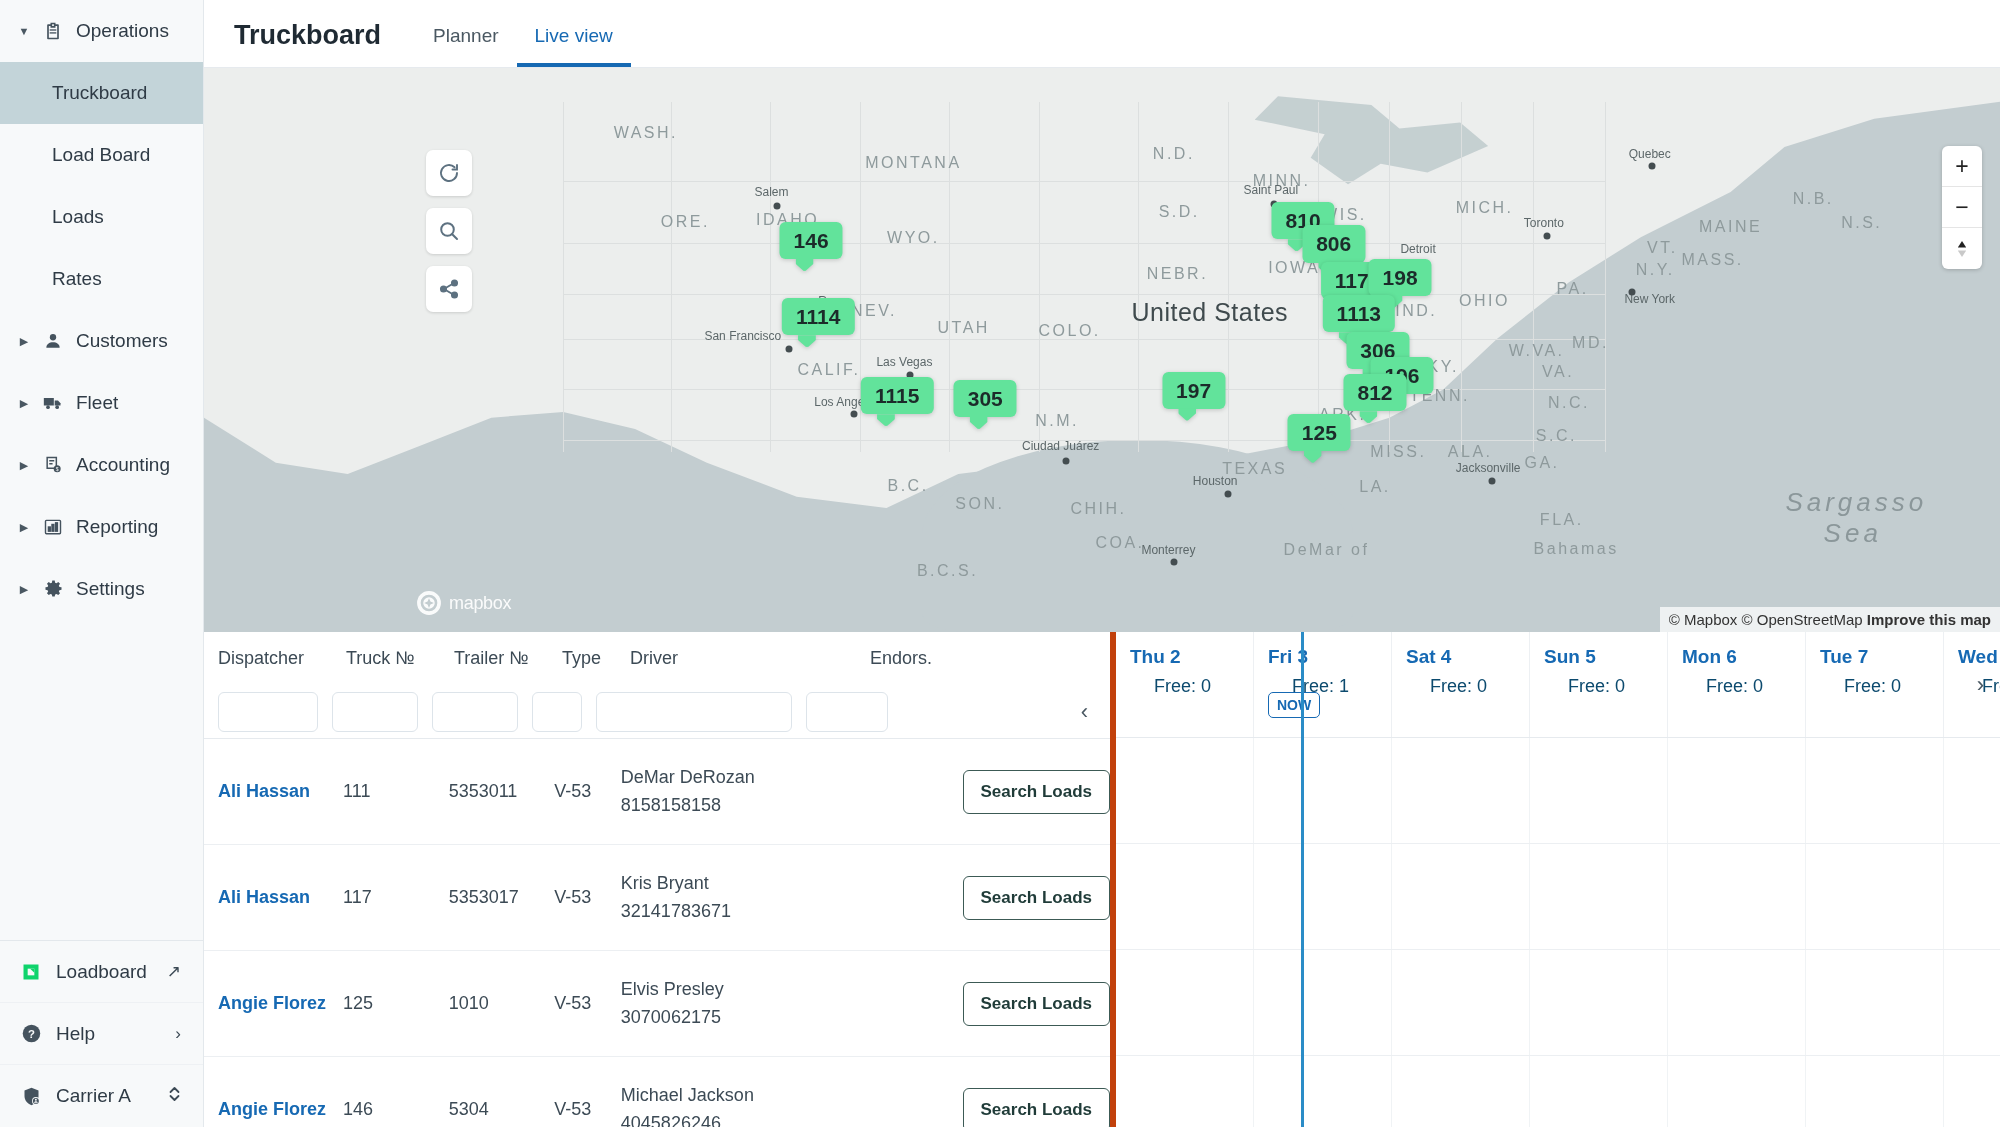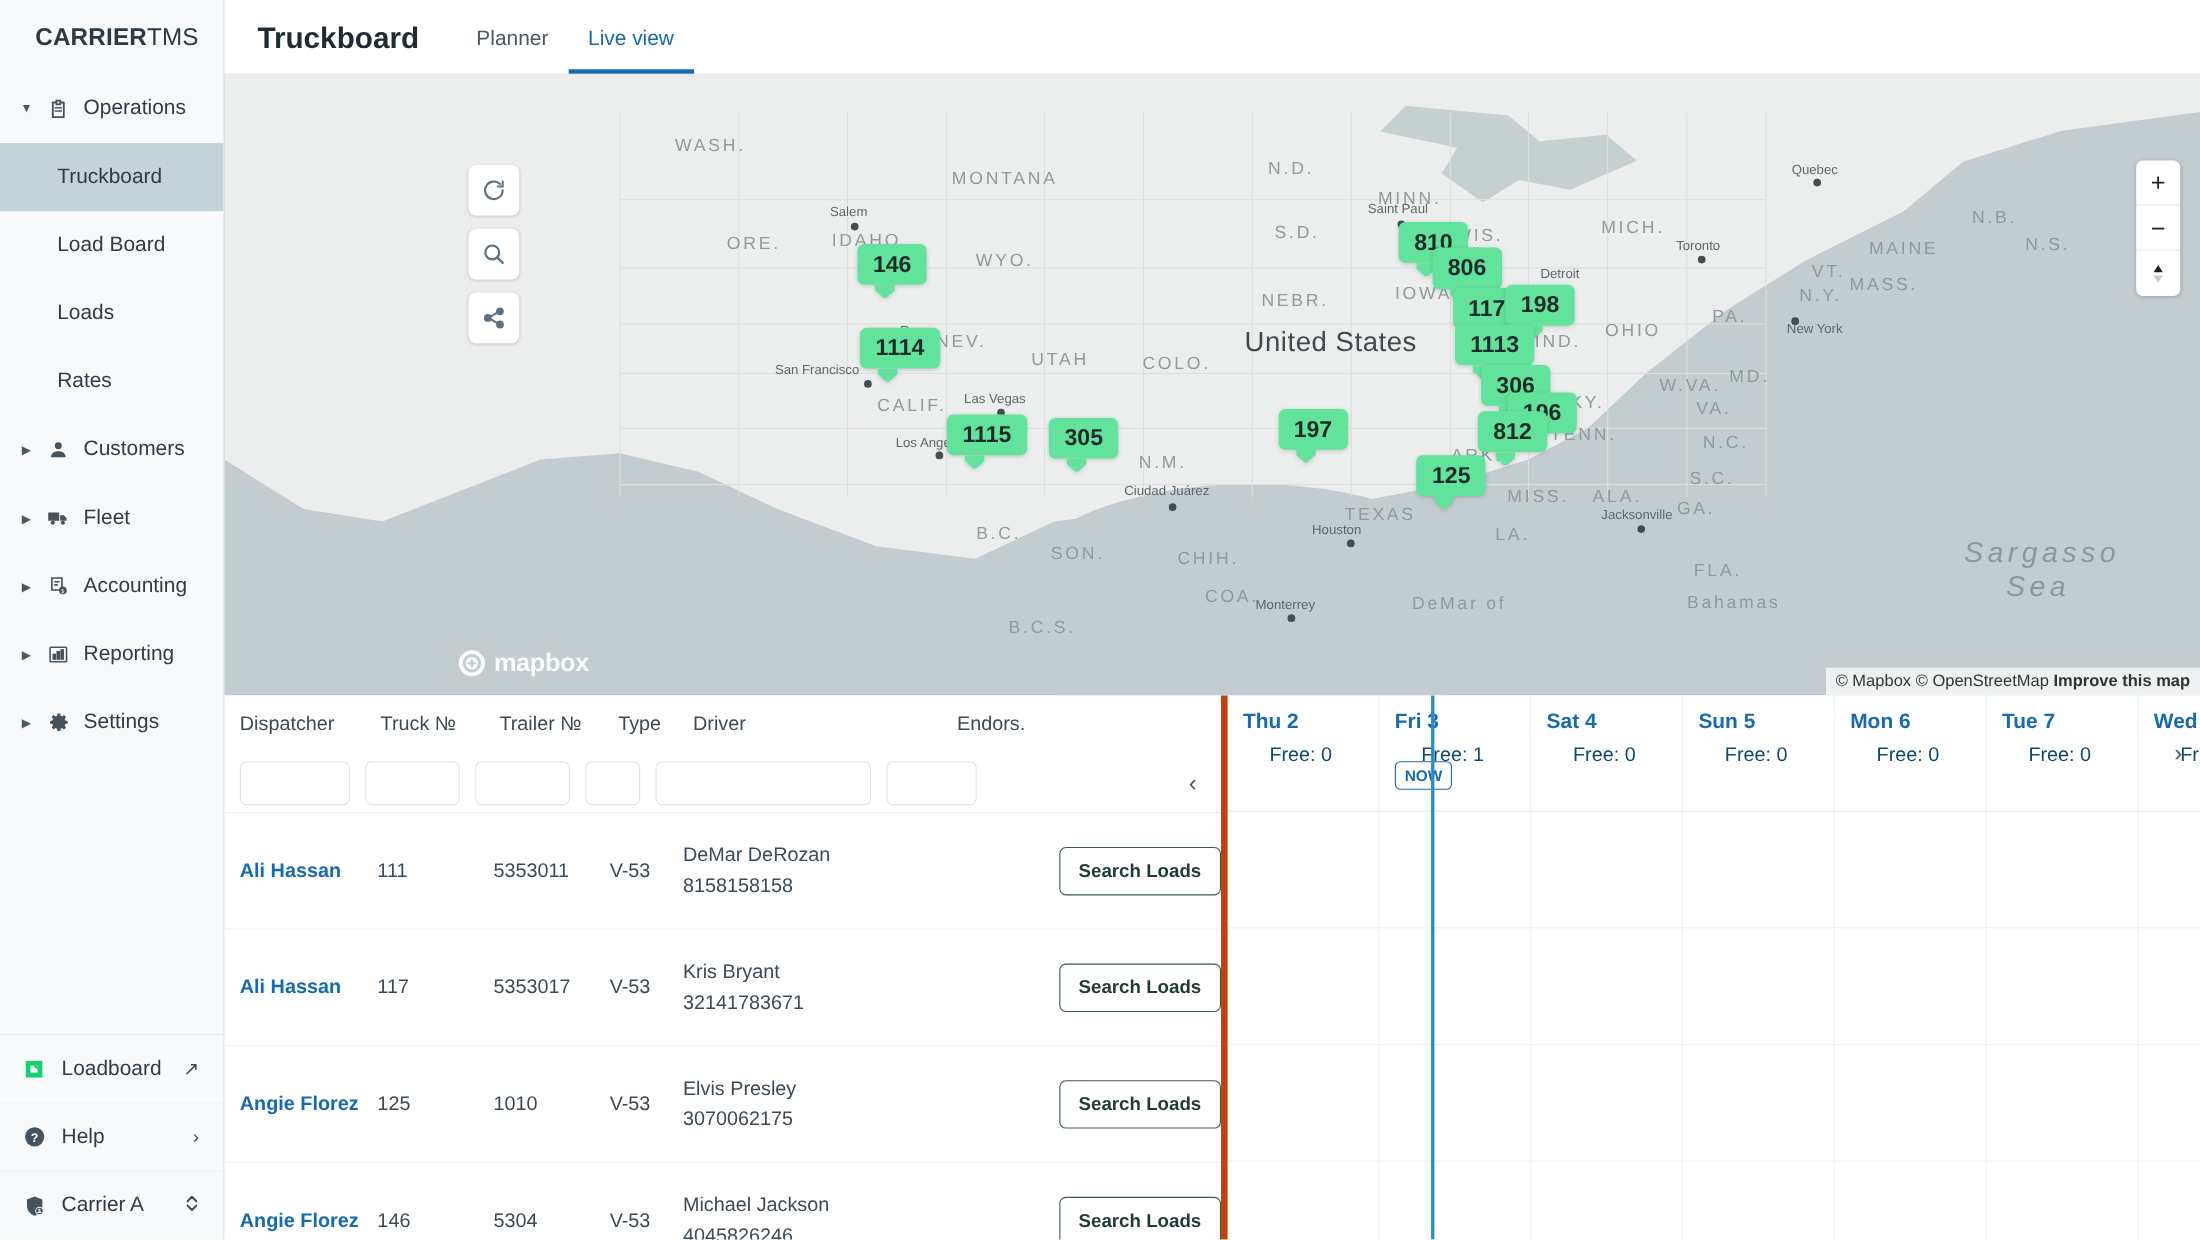--- a/index.html
+++ b/index.html
@@ -145,21 +145,21 @@
   .zoom-btn {
     height: 41px; display: flex; align-items: center; justify-content: center;
     border-bottom: 1px solid #e5e5e5; cursor: pointer; font-size: 23px; color: #222;
   }
   .zoom-btn:last-child { border-bottom: none; }
 
   .mapbox-logo {
     position: absolute; left: 212px; bottom: 16px; display: flex;
     align-items: center; gap: 7px; z-index: 6; opacity: .93;
   }
-  .mapbox-logo .word { color: #fff; font-size: 23px; font-weight: bold; letter-spacing: -0.3px; }
+  .mapbox-logo .word { color: #fff; font-size: 18px; font-weight: normal; letter-spacing: -0.3px; }
   .attrib {
     position: absolute; right: 0; bottom: 0; z-index: 6;
     background: rgba(255,255,255,.72); font-size: 15px; color: #333;
     padding: 4px 9px;
   }
   .attrib b { font-weight: bold; }
 
   
   .board { flex: 1; display: flex; min-height: 0; overflow: hidden; }
   .board-left { width: 912px; min-width: 912px; border-right: 6px solid #c2410c; }
@@ -225,24 +225,20 @@
     position: absolute; top: 0; bottom: 0; left: 185px; width: 3px;
     background: #2a8cc7; z-index: 4;
   }
 </style>
 </head>
 <body>
 
 <div class="app">
 
   <aside class="sidebar">
-    <div class="brand">
-      <span class="b1">CARRIER</span>
-        <span class="b2">TMS</span>
-    </div>
 
     <div class="nav-top">
       <div class="nav-group">
         <span class="caret">▼</span>
         <span class="navicon">
           <svg width="20" height="20" viewBox="0 0 24 24" fill="currentColor">
               <path d="M9 2h6v2h3a1 1 0 0 1 1 1v16a1 1 0 0 1-1 1H6a1 1 0 0 1-1-1V5a1 1 0 0 1 1-1h3V2zm0 4H7v14h10V6h-2v2H9V6zm2-2v2h2V4h-2z"></path>
               <rect x="8" y="10" width="8" height="1.6"></rect>
               <rect x="8" y="13.5" width="8" height="1.6"></rect>
             </svg>

